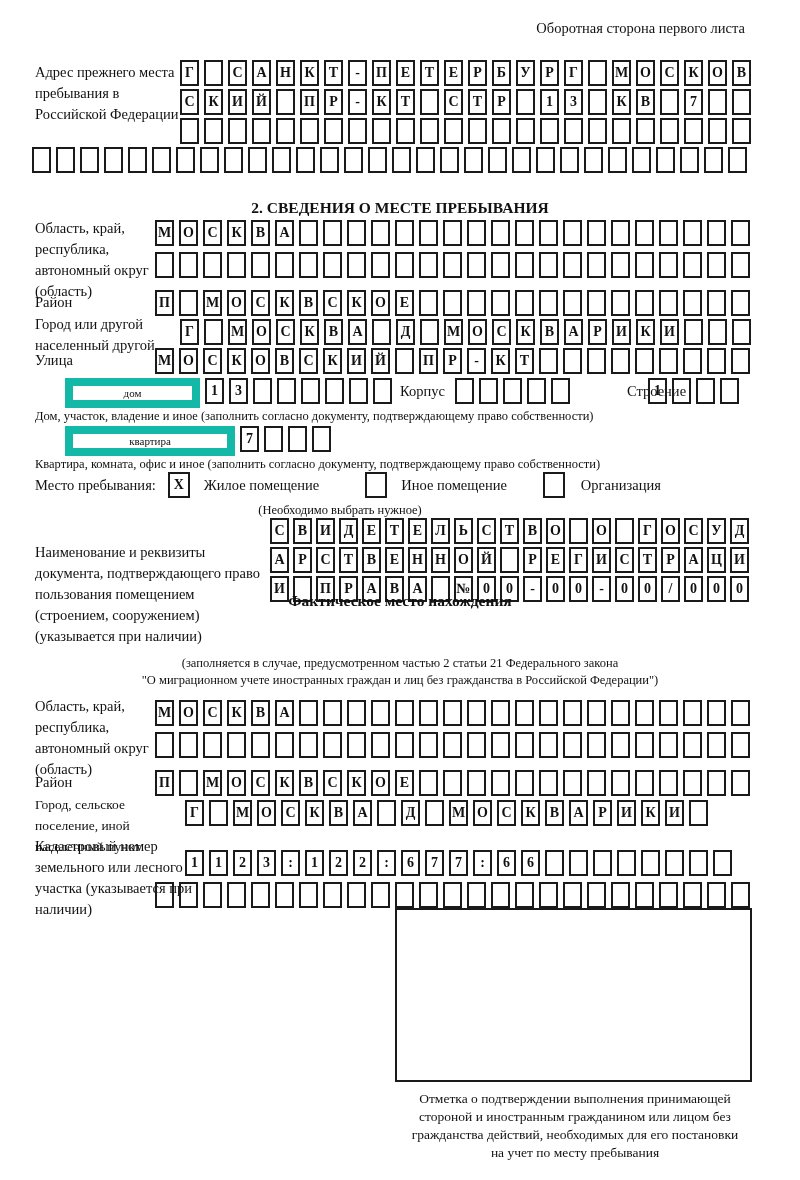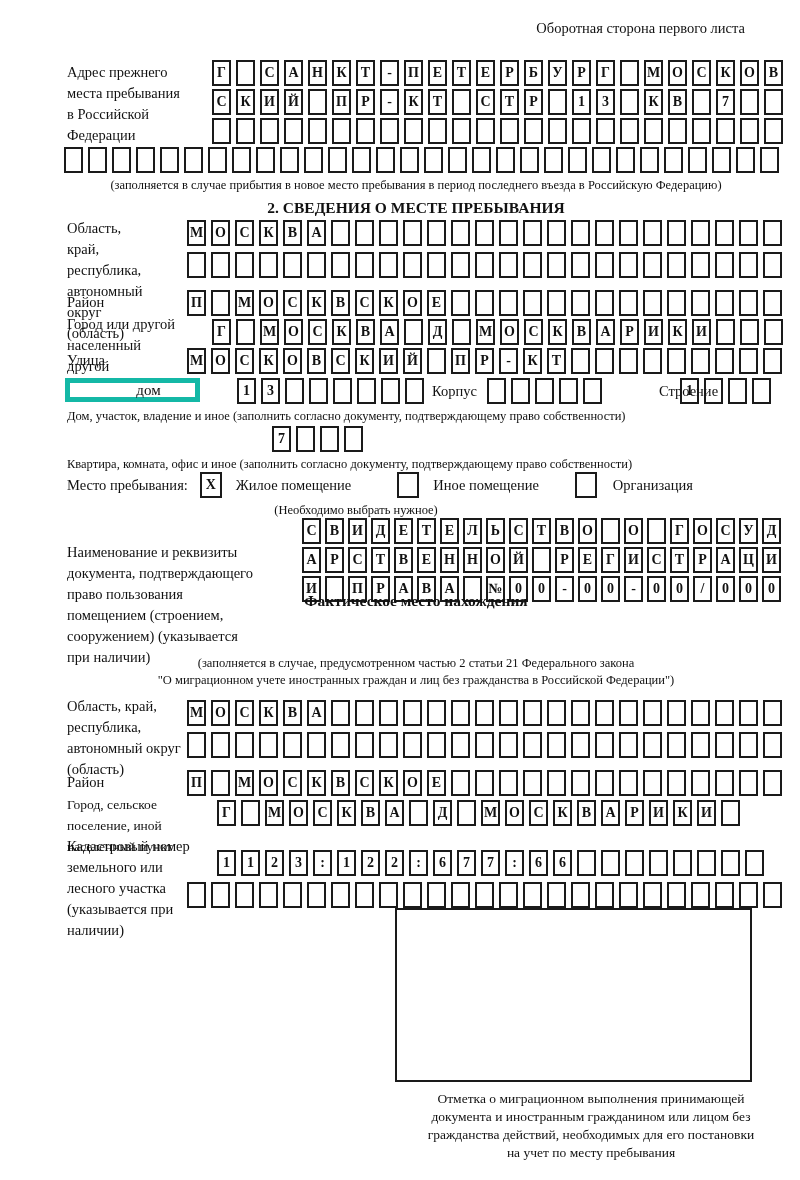--- a/index.html
+++ b/index.html
@@ -2,35 +2,35 @@
 <html><head>
 <meta charset="utf-8">
 <style>
   * { margin:0; padding:0; box-sizing:border-box; }
   html,body { background:#fff; }
   #page {
     position:relative; width:800px; height:1180px; margin:0 auto;
     background:#fff; color:#111; font-family:"Liberation Serif", serif;
     overflow:hidden;
   }
-  .abs { position:absolute;padding-left:32px; }
+  .abs { position:absolute; }
   .label { font-size:14.5px; line-height:21px; color:#111; }
   .caption { font-size:12.5px; line-height:16px; color:#111; }
   .title { font-weight:bold; font-size:15.5px; text-align:center; }
   .center { text-align:center; }
   .cells { display:flex; gap:5px; }
   .cells.tight { gap:4px; }
   .cell {
     width:19px; height:26px; border:2px solid #1a1a1a; flex:0 0 19px;
     font-size:14px; font-weight:bold; line-height:22px; text-align:center;
     font-family:"Liberation Serif", serif;
   }
   .widebox {
-    border:5px solid #14b8a6; height:24px; display:flex;
-    align-items:center; justify-content:center; font-size:15px;
+    border:8px solid #14b8a6; height:30px; display:flex;
+    align-items:center; justify-content:center; font-size:11px;
   }
   .checkbox {
     width:22px; height:26px; border:2px solid #1a1a1a; flex:0 0 22px;
     display:inline-flex; align-items:center; justify-content:center;
     font-size:14px; font-weight:bold;
   }
   .inline-row { display:flex; align-items:center; }
   .stamp-box { border:2px solid #1a1a1a; background:#fff; }
 </style>
 </head>
@@ -144,21 +144,20 @@
       <span class="cell"></span>
       <span class="cell"></span>
       <span class="cell"></span>
       <span class="cell"></span>
       <span class="cell"></span>
       <span class="cell"></span>
       <span class="cell"></span>
       <span class="cell"></span>
       <span class="cell"></span>
     </div>
-  <div class="abs caption center" style="left:30px; top:177px; width:740px;">(заполняется в случае прибытия в новое место пребывания в период последнего въезда в Российскую Федерацию)</div>
 
   <div class="abs title" style="left:0; top:199px; width:800px;">2. СВЕДЕНИЯ О МЕСТЕ ПРЕБЫВАНИЯ</div>
 
   <div class="abs label" style="left:35px; top:218px; width:118px;">Область, край, республика, автономный округ (область)</div>
   <div class="abs cells" style="left:155px; top:220px;">
       <span class="cell">М</span>
       <span class="cell">О</span>
       <span class="cell">С</span>
       <span class="cell">К</span>
       <span class="cell">В</span>
@@ -318,20 +317,21 @@
     </div>
   <div class="abs label" style="left:580px; top:381px;margin-left:47px;">Строение</div>
   <div class="abs cells" style="left:648px; top:378px;">
       <span class="cell">1</span>
       <span class="cell"></span>
       <span class="cell"></span>
       <span class="cell"></span>
     </div>
   <div class="abs caption" style="left:35px; top:408px; width:730px;">Дом, участок, владение и иное (заполнить согласно документу, подтверждающему право собственности)</div>
 
+  <div class="abs widebox" style="left:65px; top:426px; width:170px;">квартира</div>
   <div class="abs cells" style="left:240px; top:426px;">
       <span class="cell">7</span>
       <span class="cell"></span>
       <span class="cell"></span>
       <span class="cell"></span>
     </div>
   <div class="abs caption" style="left:35px; top:456px; width:730px;">Квартира, комната, офис и иное (заполнить согласно документу, подтверждающему право собственности)</div>
 
   <div class="abs inline-row" style="left:35px; top:472px;">
     <span class="label" style="margin-right:12px;">Место пребывания:</span>
@@ -579,19 +579,19 @@
       <span class="cell"></span>
       <span class="cell"></span>
       <span class="cell"></span>
       <span class="cell"></span>
       <span class="cell"></span>
       <span class="cell"></span>
     </div>
 
   <div class="abs stamp-box" style="left:395px; top:908px; width:357px; height:174px;"></div>
   <div class="abs" style="left:380px; top:1090px; width:390px; text-align:center; font-size:13.5px; line-height:18px;">
-    <div>Отметка о миграционном выполнения принимающей</div>
-    <div>документа и иностранным гражданином или лицом без</div>
+    <div>Отметка о подтверждении выполнения принимающей</div>
+    <div>стороной и иностранным гражданином или лицом без</div>
     <div>гражданства действий, необходимых для его постановки</div>
     <div>на учет по месту пребывания</div>
   </div>
 
 </div>
 
 </body></html>

